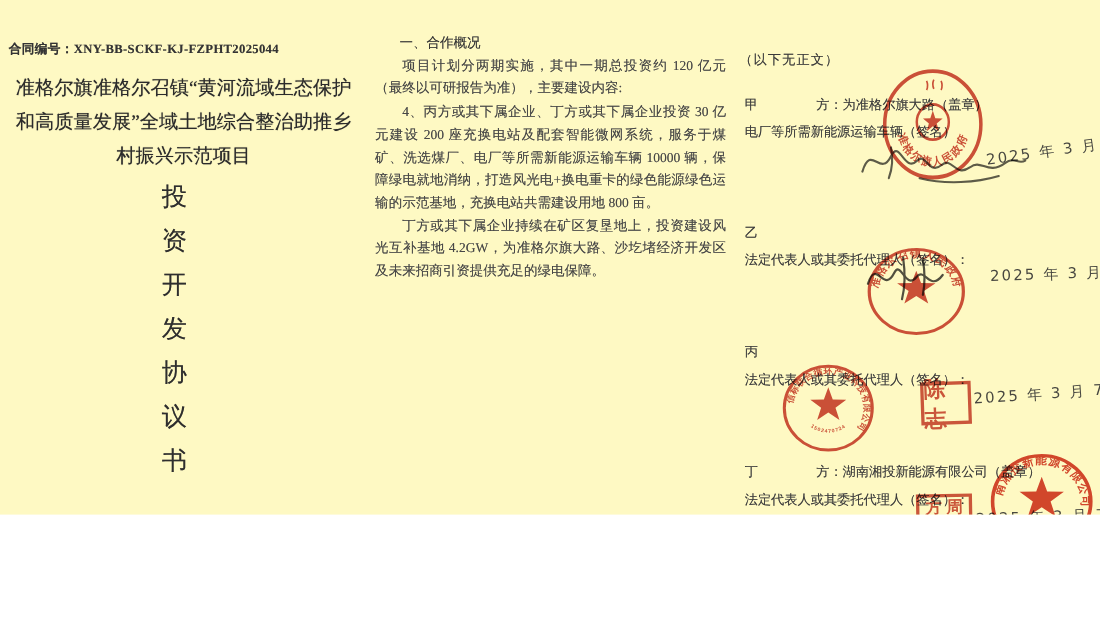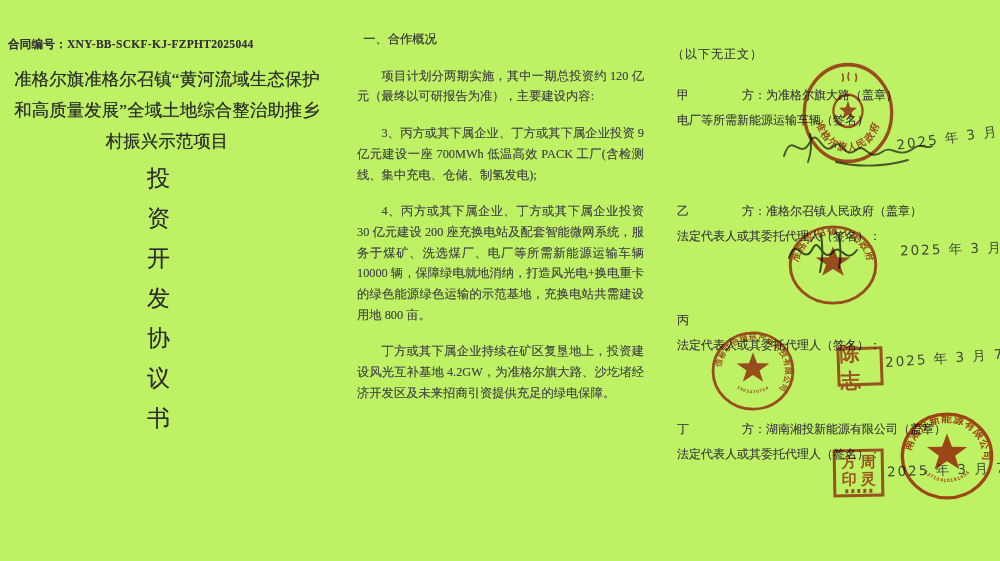--- a/index.html
+++ b/index.html
@@ -1,18 +1,18 @@
 <!DOCTYPE html>
 <html><head>
 <meta charset="utf-8">
 <style>
   html,body{margin:0;padding:0;background:#ffffff;}
   .page{
-    position:relative;width:1000px;height:561px;overflow:hidden;
-    background:#bef264;
+    position:relative;width:1000px;height:468px;overflow:hidden;
+    background:#fef9c3;
     font-family:"Liberation Serif","DejaVu Serif",serif;
     color:#3c3c3c;
   }
   
   .contract-no{
     position:absolute;left:8px;top:37px;font-size:11.5px;font-weight:bold;
     color:#343434;letter-spacing:.3px;white-space:nowrap;
     text-shadow:0 0 .6px rgba(60,60,60,.55);
   }
   .cover-title{
@@ -25,21 +25,21 @@
     gap:17px;font-size:23px;color:#2e2e2e;line-height:1;
     text-shadow:0 0 .5px rgba(45,45,45,.5);
   }
   
   .contract-body{
     position:absolute;left:341px;top:29px;width:319px;
     font-size:12.3px;line-height:20.7px;text-align:justify;color:#474747;
     text-shadow:0 0 .6px rgba(70,70,70,.55);
   }
   .contract-body .heading{font-weight:normal;color:#333;text-indent:1.8em;}
-  .contract-body p{margin:16px;text-indent:2em;}
+  .contract-body p{margin:0;text-indent:2em;}
   
   .note{
     position:absolute;left:672px;top:46px;font-size:12px;letter-spacing:1px;
     color:#3a3a3a;text-shadow:0 0 .5px rgba(60,60,60,.5);
   }
   .party{position:absolute;left:677px;width:322px;color:#3d3d3d;
     text-shadow:0 0 .5px rgba(60,60,60,.5);}
   .party .pline{display:flex;align-items:baseline;font-size:12px;white-space:nowrap;}
   .party .plabel{display:inline-block;margin-right:53px;}
   .party .rline{font-size:12px;margin-top:8px;white-space:nowrap;}
@@ -83,39 +83,37 @@
     <span>开</span>
     <span>发</span>
     <span>协</span>
     <span>议</span>
     <span>书</span>
   </div>
 
   <div class="contract-body">
     <div class="heading">一、合作概况</div>
     <p>项目计划分两期实施，其中一期总投资约 120 亿元（最终以可研报告为准），主要建设内容:</p>
-    <p>3、丙方或其下属企业、丁方或其下属企业投资 9 亿元建设一座 700MWh 低温高效 PACK 工厂(含检测线、集中充电、仓储、制氢发电);</p>
     <p>4、丙方或其下属企业、丁方或其下属企业投资 30 亿元建设 200 座充换电站及配套智能微网系统，服务于煤矿、洗选煤厂、电厂等所需新能源运输车辆 10000 辆，保障绿电就地消纳，打造风光电+换电重卡的绿色能源绿色运输的示范基地，充换电站共需建设用地 800 亩。</p>
     <p>丁方或其下属企业持续在矿区复垦地上，投资建设风光互补基地 4.2GW，为准格尔旗大路、沙圪堵经济开发区及未来招商引资提供充足的绿电保障。</p>
   </div>
 
   <div class="note">（以下无正文）</div>
 
   <div class="party" style="top:87px">
     <div class="pline">
         <span class="plabel">甲</span>
         <span class="pname">方：为准格尔旗大路（盖章）</span>
       </div>
     <div class="rline">电厂等所需新能源运输车辆（签名）</div>
   </div>
 
   <div class="party" style="top:203px">
     <div class="pline">
         <span class="plabel">乙</span>
-        <span class="pname">方：准格尔召镇人民政府（盖章）</span>
       </div>
     <div class="rline">法定代表人或其委托代理人（签名）：</div>
   </div>
 
   <div class="party tight" style="top:312px">
     <div class="pline">
         <span class="plabel">丙</span>
       </div>
     <div class="rline">法定代表人或其委托代理人（签名）：</div>
   </div>

